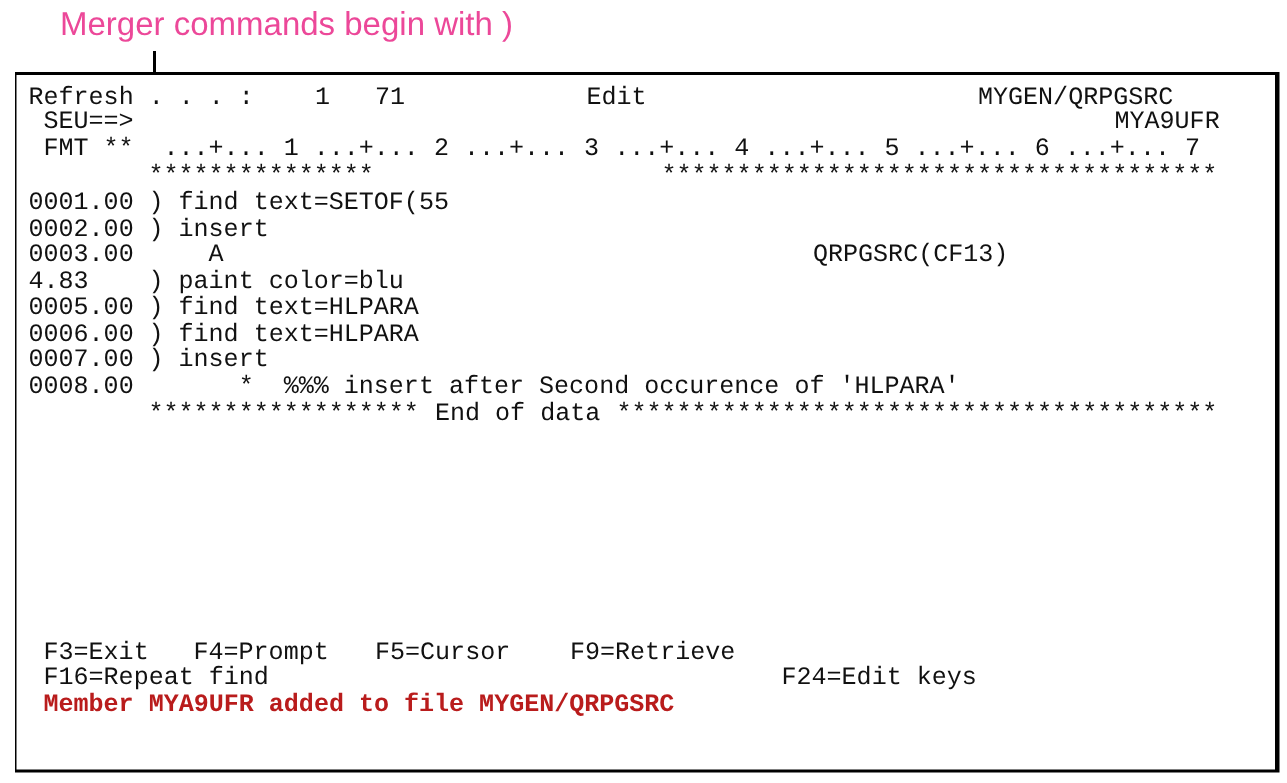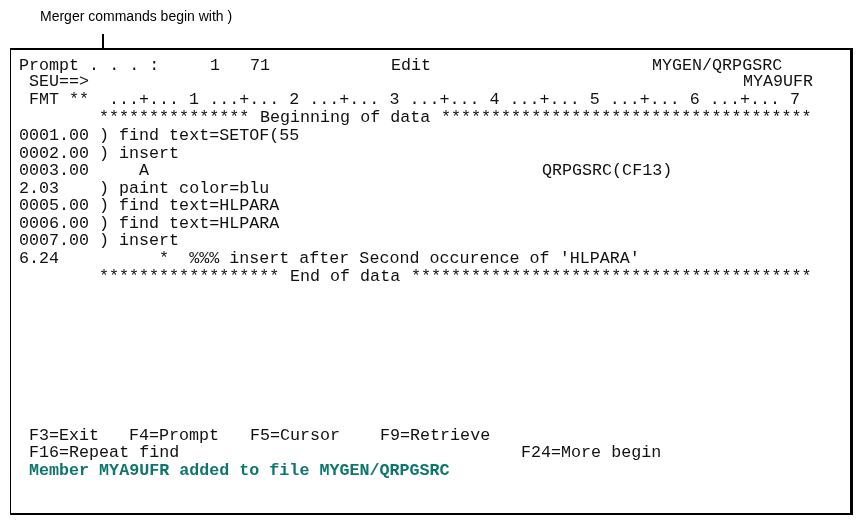--- a/index.html
+++ b/index.html
@@ -1,108 +1,107 @@
 <!DOCTYPE html>
 <html><head>
   <meta charset="utf-8">
   <style>
     html, body { margin: 0; padding: 0; background: #ffffff; }
     body { width: 858px; height: 522px; position: relative; overflow: hidden; }
     .caption {
       position: absolute; left: 40px; top: 3px;
-      font-family: "Liberation Sans", sans-serif; font-size: 14px; color: #000000;
+      font-family: "Liberation Sans", sans-serif; font-size: 22px; color: #ec4899;
       white-space: pre; line-height: 26px;
     }
     .arrow-line {
       position: absolute; left: 102px; top: 34px; width: 2px; height: 82px; background: #000;
     }
     .arrow-head {
       position: absolute; left: 97px; top: 114px; width: 0; height: 0;
       border-left: 6px solid transparent; border-right: 6px solid transparent;
       border-top: 19px solid #000;
     }
     .screen {
       position: absolute; left: 10px; top: 48px; width: 839px; height: 463px;
       border-left: 1px solid #000; border-top: 2px solid #000; border-bottom: 2px solid #000;
       border-right: 3px solid #000; box-sizing: content-box; background: #fff;
     }
     .ln {
       position: absolute; left: 8px; height: 18px;
       font-family: "Liberation Mono", monospace; font-size: 16.7px; line-height: 18px;
       color: #111; white-space: pre; letter-spacing: 0px;
     }
-    .msg { font-weight: bold; color: #0f766e; }
+    .msg { font-weight: bold; color: #b91c1c; }
     .fkey { cursor: default; }
   </style>
 </head>
 <body>
 
 <div class="caption">Merger commands begin with )</div>
 <div class="arrow-line"></div>
 <div class="arrow-head"></div>
 
 <div class="screen">
 
-  <span class="ln" style="top:7px;left:8px">Prompt . . . :</span>
+  <span class="ln" style="top:7px;left:8px">Refresh . . . :</span>
   <span class="ln" style="top:7px;left:199px">1</span>
   <span class="ln" style="top:7px;left:239px">71</span>
   <span class="ln" style="top:7px;left:380px">Edit</span>
   <span class="ln" style="top:7px;left:641px">MYGEN/QRPGSRC</span>
 
   <span class="ln" style="top:23px;left:18px">SEU==&gt;</span>
   <span class="ln" style="top:23px;left:88px;width:560px"></span>
   <span class="ln" style="top:23px;left:732px">MYA9UFR</span>
 
   <span class="ln" style="top:41px;left:18px">FMT **</span>
   <span class="ln" style="top:41px;left:98px">...+... 1 ...+... 2 ...+... 3 ...+... 4 ...+... 5 ...+... 6 ...+... 7</span>
 
   <span class="ln" style="top:59px;left:88px">***************</span>
-  <span class="ln" style="top:59px;left:249px">Beginning of data</span>
   <span class="ln" style="top:59px;left:430px">*************************************</span>
 
   <div>
     <span class="ln" style="top:77px;left:8px">0001.00</span>
     <span class="ln" style="top:77px;left:88px">) find text=SETOF(55</span>
   </div>
   <div>
     <span class="ln" style="top:95px;left:8px">0002.00</span>
     <span class="ln" style="top:95px;left:88px">) insert</span>
   </div>
   <div>
     <span class="ln" style="top:112px;left:8px">0003.00</span>
     <span class="ln" style="top:112px;left:88px">    A</span>
     <span class="ln" style="top:112px;left:531px">QRPGSRC(CF13)</span>
   </div>
   <div>
-    <span class="ln" style="top:130px;left:8px">2.03</span>
+    <span class="ln" style="top:130px;left:8px">4.83</span>
     <span class="ln" style="top:130px;left:88px">) paint color=blu</span>
   </div>
   <div>
     <span class="ln" style="top:147px;left:8px">0005.00</span>
     <span class="ln" style="top:147px;left:88px">) find text=HLPARA</span>
   </div>
   <div>
     <span class="ln" style="top:165px;left:8px">0006.00</span>
     <span class="ln" style="top:165px;left:88px">) find text=HLPARA</span>
   </div>
   <div>
     <span class="ln" style="top:182px;left:8px">0007.00</span>
     <span class="ln" style="top:182px;left:88px">) insert</span>
   </div>
   <div>
-    <span class="ln" style="top:200px;left:8px">6.24</span>
+    <span class="ln" style="top:200px;left:8px">0008.00</span>
     <span class="ln" style="top:200px;left:88px">      *  %%% insert after Second occurence of 'HLPARA'</span>
   </div>
 
   <span class="ln" style="top:218px;left:88px">******************</span>
   <span class="ln" style="top:218px;left:279px">End of data</span>
   <span class="ln" style="top:218px;left:400px">****************************************</span>
 
   <span class="ln fkey" style="top:377px;left:18px">F3=Exit</span>
   <span class="ln fkey" style="top:377px;left:118px">F4=Prompt</span>
   <span class="ln fkey" style="top:377px;left:239px">F5=Cursor</span>
   <span class="ln fkey" style="top:377px;left:369px">F9=Retrieve</span>
 
   <span class="ln fkey" style="top:394px;left:18px">F16=Repeat find</span>
-  <span class="ln fkey" style="top:394px;left:510px">F24=More begin</span>
+  <span class="ln fkey" style="top:394px;left:510px">F24=Edit keys</span>
 
   <span class="ln msg" style="top:412px;left:18px">Member MYA9UFR added to file MYGEN/QRPGSRC</span>
 </div>
 
 </body></html>

